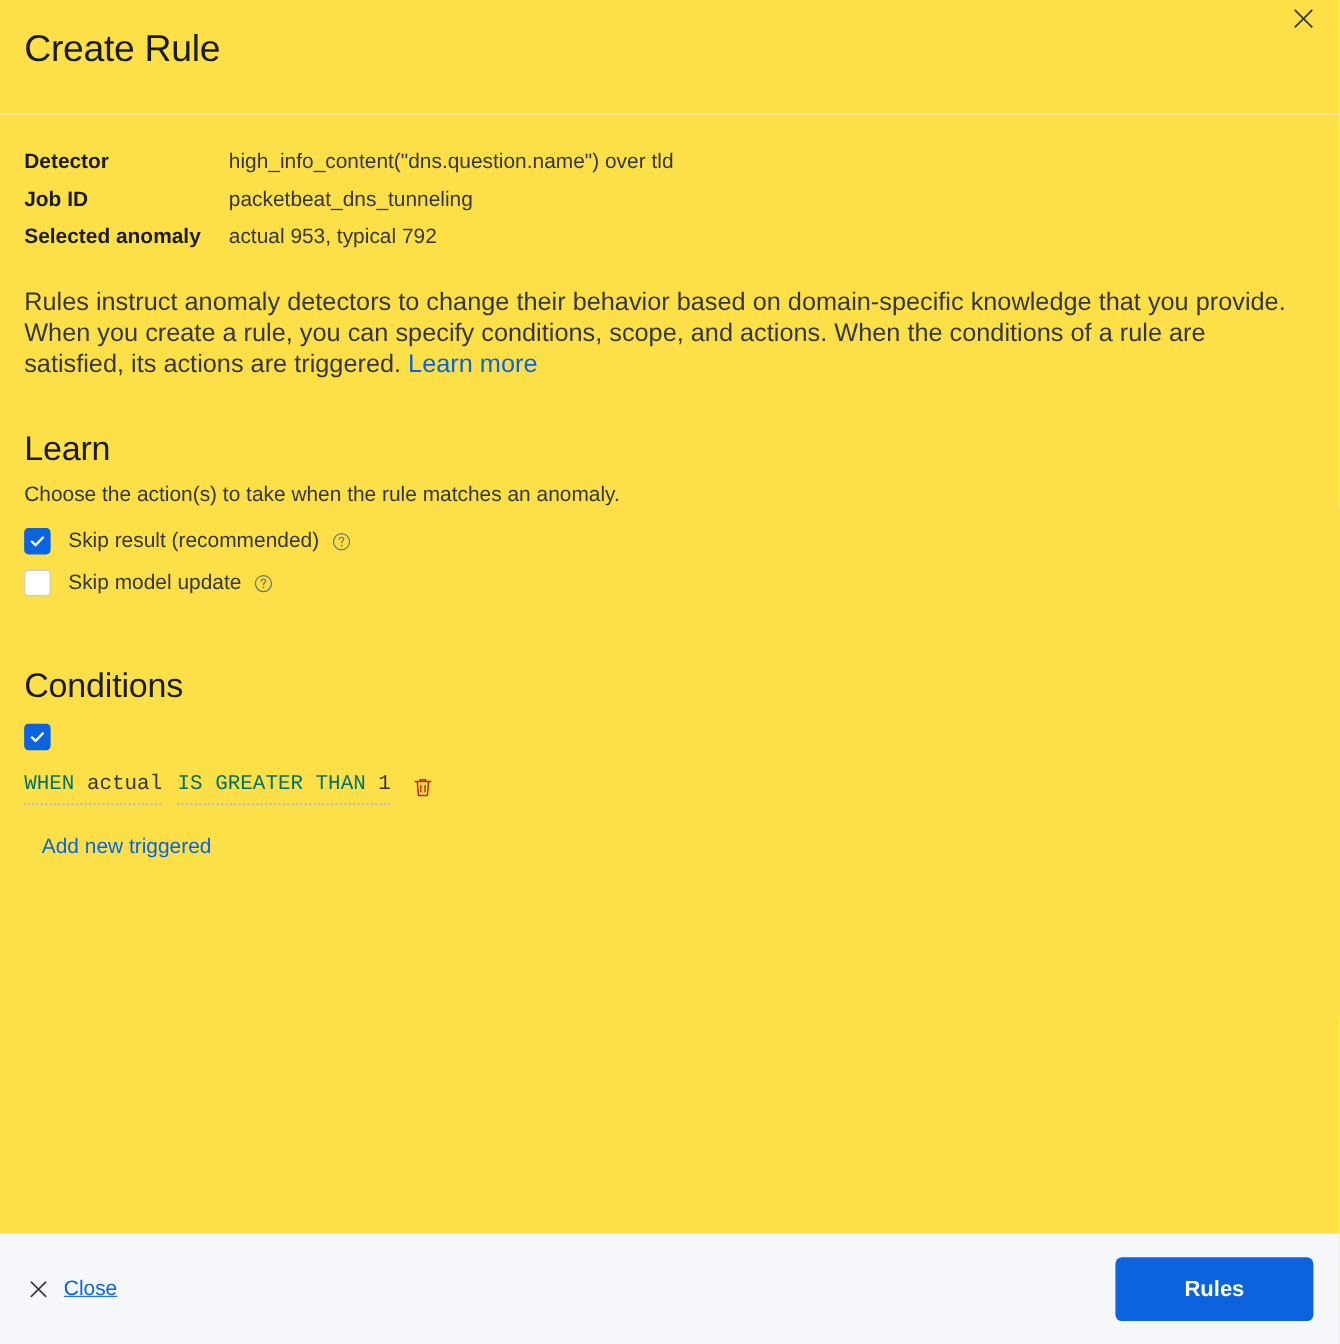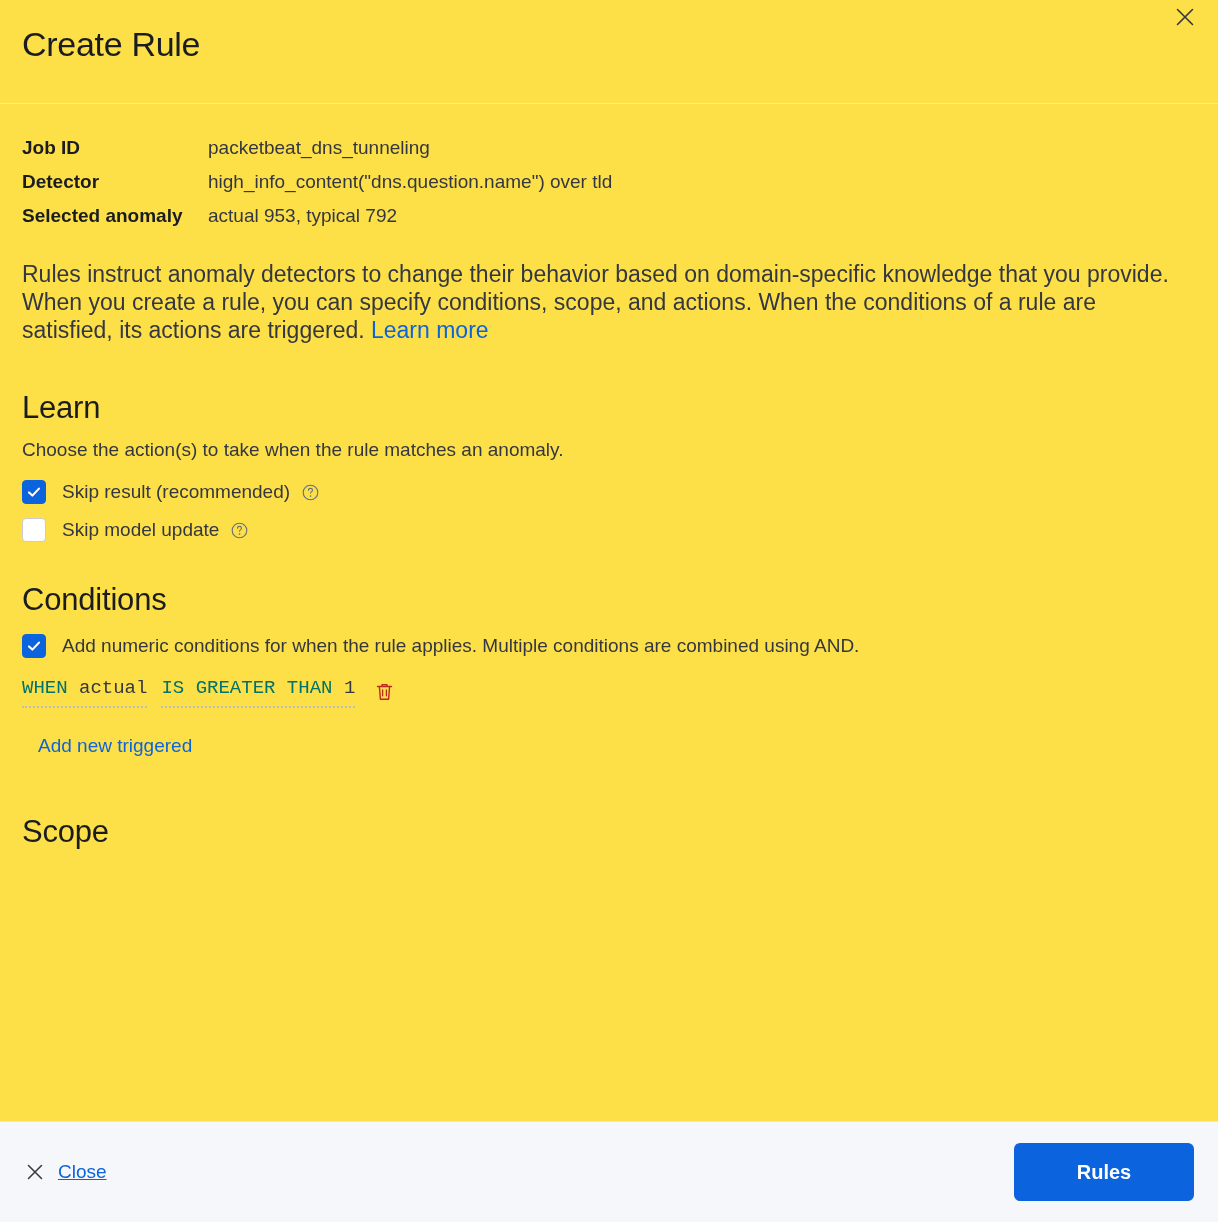--- a/index.html
+++ b/index.html
@@ -231,26 +231,26 @@
         <path d="M2.5 2.5 L17.5 17.5 M17.5 2.5 L2.5 17.5" stroke="currentColor" stroke-width="1.6" fill="none" stroke-linecap="round"></path>
       </svg>
     </div>
   </div>
 
   <div class="body">
 
     
     <div class="meta">
       <div class="meta-row">
+        <div class="meta-label">Detector</div>
+        <div class="meta-value">high_info_content("dns.question.name") over tld</div>
+      </div>
+      <div class="meta-row">
         <div class="meta-label">Job ID</div>
         <div class="meta-value">packetbeat_dns_tunneling</div>
-      </div>
-      <div class="meta-row">
-        <div class="meta-label">Detector</div>
-        <div class="meta-value">high_info_content("dns.question.name") over tld</div>
       </div>
       <div class="meta-row">
         <div class="meta-label wrap">Selected anomaly</div>
         <div class="meta-value">actual 953, typical 792</div>
       </div>
     </div>
 
     
     <p class="intro"><span>Rules instruct anomaly detectors to change their behavior based on domain-specific knowledge that you provide. When you create a rule, you can specify conditions, scope, and actions. When the conditions of a rule are satisfied, its actions are triggered. </span><a class="link">Learn more</a></p>
 
@@ -280,48 +280,46 @@
       <span class="help-icon">
         <svg width="17" height="17" viewBox="0 0 17 17" aria-hidden="true">
           <circle cx="8.5" cy="8.5" r="7.3" fill="none" stroke="currentColor" stroke-width="1.1"></circle>
           <path d="M6.5 6.3c0-1.1.9-1.9 2-1.9s2 .8 2 1.8c0 1.5-1.9 1.5-1.9 3.1" fill="none" stroke="currentColor" stroke-width="1.1" stroke-linecap="round"></path>
           <circle cx="8.55" cy="12" r="0.85" fill="currentColor"></circle>
         </svg>
       </span>
     </div>
 
     
-    <h2 class="section" style="margin-top:38px">Conditions</h2>
+    <h2 class="section" style="margin-top:62px">Conditions</h2>
 
     <div class="checkrow" style="margin-top:14px">
       <span class="cbox checked">
         <svg width="14" height="14" viewBox="0 0 14 14" aria-hidden="true">
           <path d="M2 7.4 L5.4 10.6 L12 3.6" stroke="#ffffff" stroke-width="2.1" fill="none" stroke-linecap="round" stroke-linejoin="round"></path>
         </svg>
       </span>
-      <span class="checklabel">Add numeric conditions for when the rule applies. Multiple conditions are combined using AND.</span>
     </div>
 
     <div class="cond-row">
       <button class="expr-btn"><span class="kw">WHEN</span> <span class="val">actual</span></button>
       <button class="expr-btn"><span class="kw">IS GREATER THAN</span> <span class="val">1</span></button>
       <button class="trash">
         <svg width="19" height="20" viewBox="0 0 19 20" aria-hidden="true">
           <path d="M2.5 4.5 H16.5" stroke="currentColor" stroke-width="1.4" stroke-linecap="round"></path>
           <path d="M7 4.5 V2.8 H12 V4.5" fill="none" stroke="currentColor" stroke-width="1.4" stroke-linejoin="round"></path>
           <path d="M4.4 4.5 L5.4 17.2 H13.6 L14.6 4.5" fill="none" stroke="currentColor" stroke-width="1.4" stroke-linejoin="round"></path>
           <path d="M7.6 8 V13.8 M11.4 8 V13.8" stroke="currentColor" stroke-width="1.3" stroke-linecap="round"></path>
         </svg>
       </button>
     </div>
 
     <a class="add-cond">Add new triggered</a>
 
     
-    <h2 class="section" style="margin-top:54px">Scope</h2>
   </div>
 
   <div class="footer">
     <button class="close-btn">
       <span class="xi">
         <svg width="18" height="18" viewBox="0 0 18 18" aria-hidden="true">
           <path d="M2.5 2.5 L15.5 15.5 M15.5 2.5 L2.5 15.5" stroke="currentColor" stroke-width="1.5" fill="none" stroke-linecap="round"></path>
         </svg>
       </span>
       <span class="lbl">Close</span>

